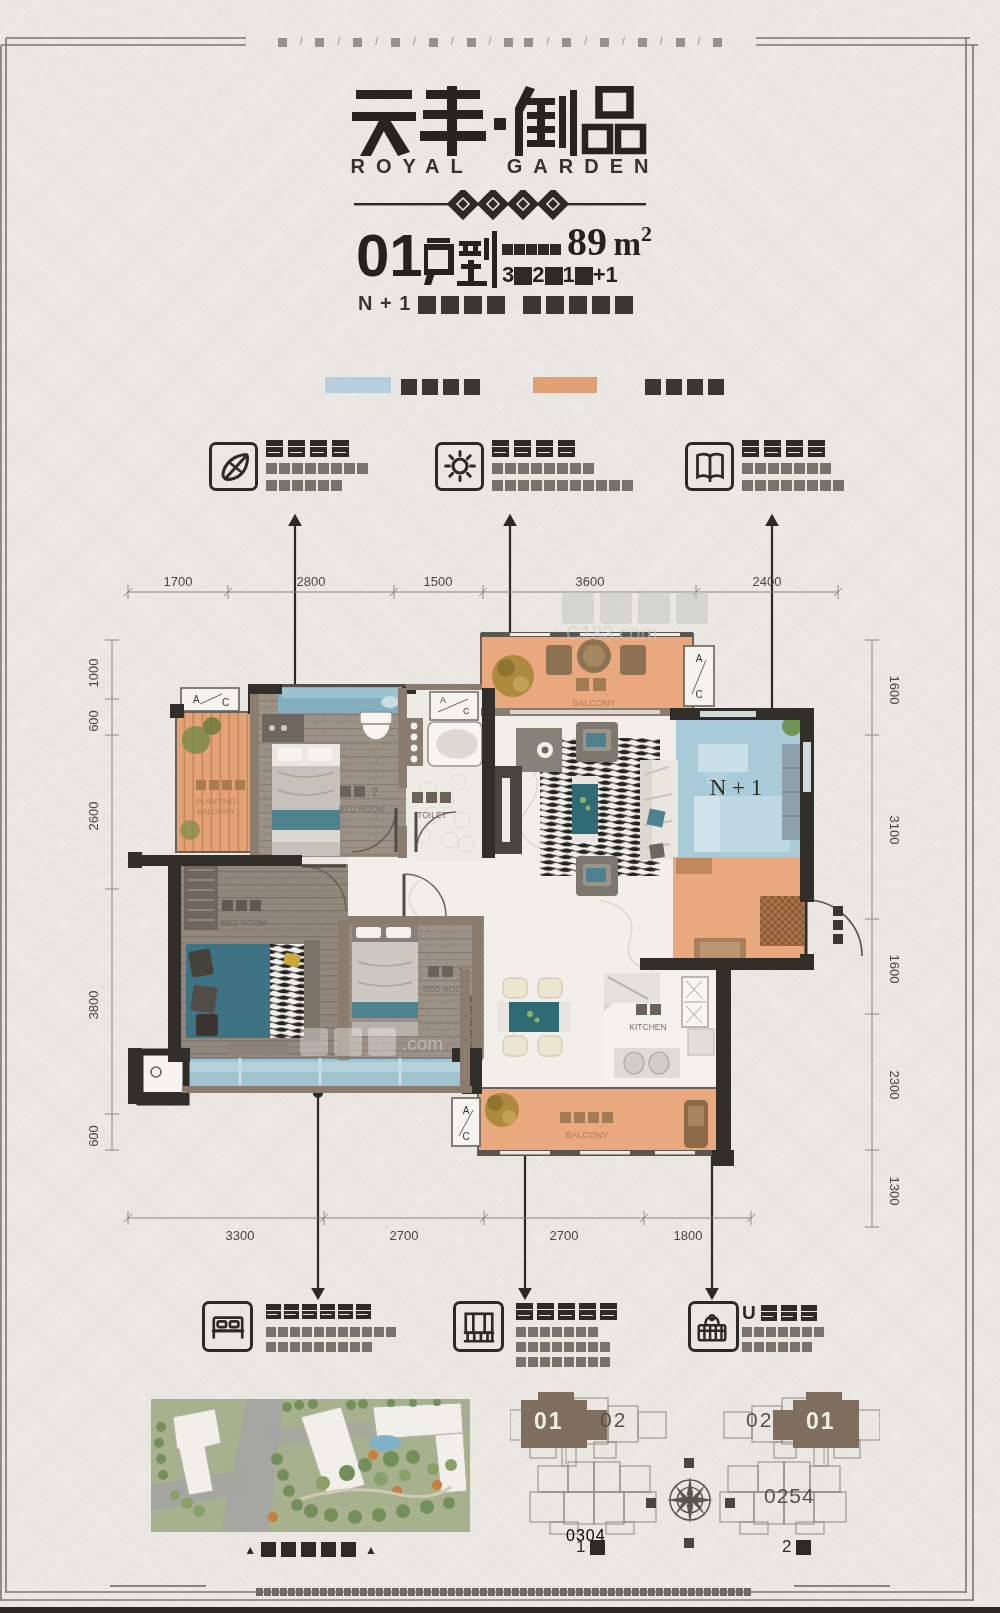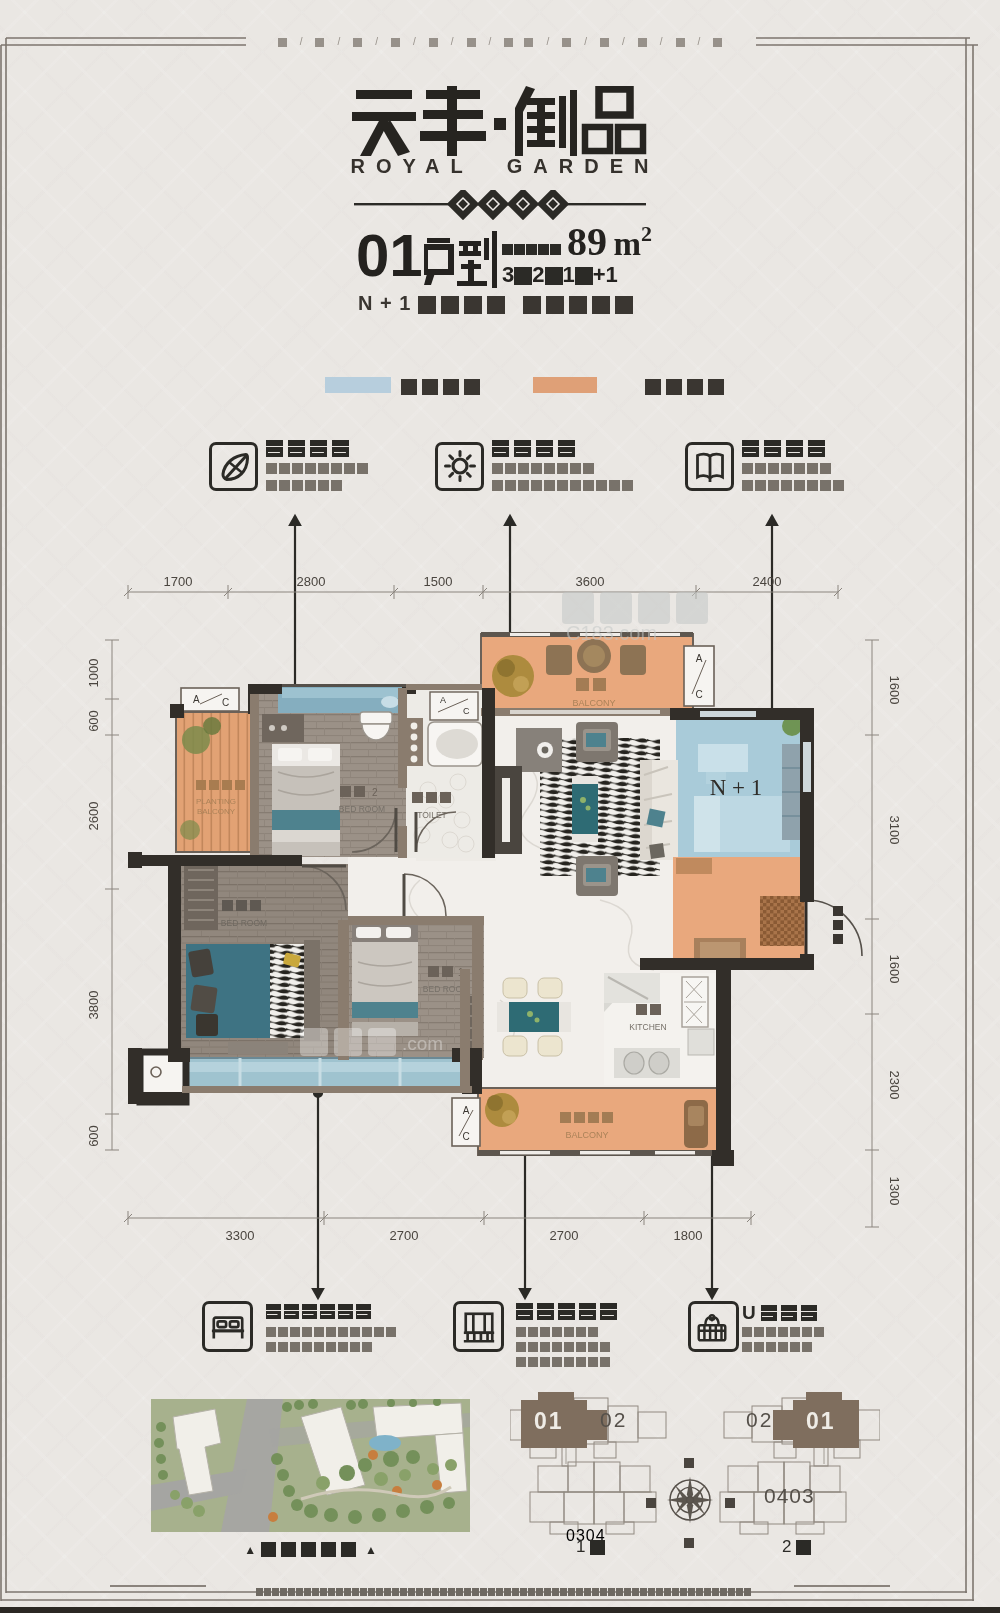--- a/index.html
+++ b/index.html
@@ -841,21 +841,21 @@
  </g>
 </svg>
 
 <div class="abs" style="left:793px;top:1400px;width:66px;height:48px;background:#7f6e5e;"></div>
 <div class="abs" style="left:806px;top:1392px;width:36px;height:10px;background:#7f6e5e;"></div>
 <div class="abs" style="left:773px;top:1410px;width:22px;height:30px;background:#7f6e5e;"></div>
 <div class="abs" style="left:806px;top:1408px;font-size:23px;font-weight:bold;color:#efece6;letter-spacing:2px;">01</div>
 
 <div class="abs" style="left:746px;top:1408px;font-size:21px;color:#55504a;letter-spacing:2px;">02</div>
 
-<div class="abs" style="left:764px;top:1484px;font-size:21px;color:#55504a;letter-spacing:1px;">0403</div>
+<div class="abs" style="left:764px;top:1484px;font-size:21px;color:#55504a;letter-spacing:1px;">0254</div>
 
 <div class="abs" style="left:782px;top:1537px;font-size:17px;color:#2b2a26;white-space:nowrap;">2 <i style="display:inline-block;width:15px;height:15px;background:#2b2a26;margin-right:0px;vertical-align:middle;"></i></div>
 
 <svg class="abs" style="left:652px;top:1460px;" width="76" height="80" viewBox="0 0 70 76">
  <g stroke="#56504a" fill="none" stroke-width="1.4">
   <circle cx="35" cy="38" r="19"></circle>
   <circle cx="35" cy="38" r="12"></circle>
   <g fill="#5c564f" stroke="none">
    <path d="M35 16 L38 33 L35 38 L32 33 Z"></path>
         <path d="M35 60 L38 43 L35 38 L32 43 Z"></path>

